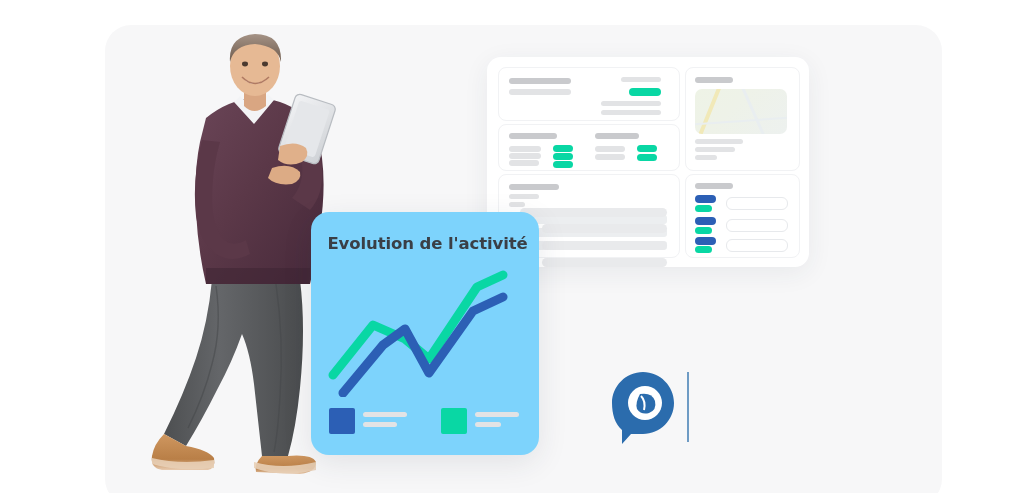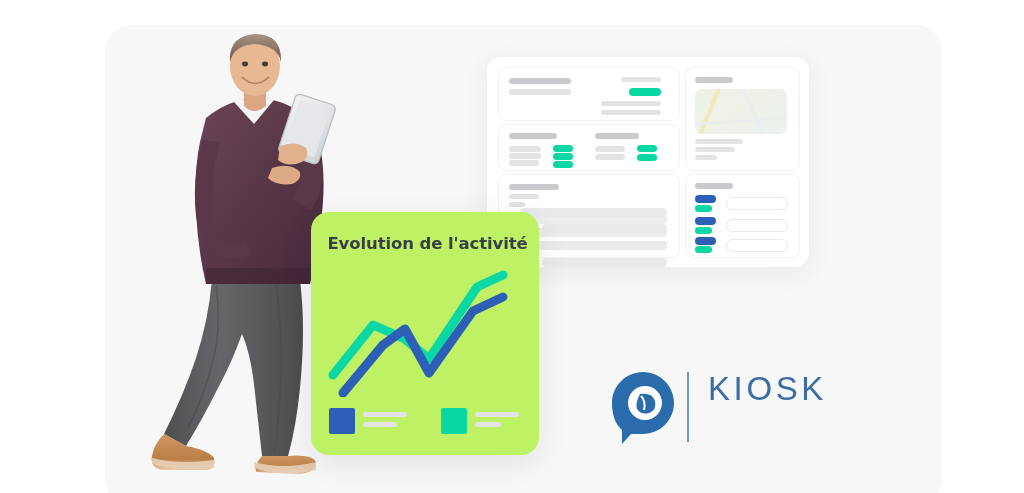--- a/index.html
+++ b/index.html
@@ -39,21 +39,21 @@
   }
   .map-road{position:absolute;background:#f1e9b8;}
   .map-road2{position:absolute;background:#e9eef0;}
 
   
   .wide-row{position:absolute;background:#e9eaec;border-radius:5px;height:9px;}
 
   
   .chart-card{
     position:absolute;left:311px;top:212px;width:228px;height:243px;
-    background:#bef264;border-radius:18px;
+    background:#7dd3fc;border-radius:18px;
     box-shadow:0 8px 30px rgba(40,50,70,.10);
   }
   .chart-title{
     position:absolute;left:9px;top:22px;width:215px;
     font-size:16.5px;font-weight:bold;color:#3a3f46;
     letter-spacing:-.1px;text-align:center;
     font-family:"DejaVu Sans", sans-serif;
   }
   .chart-svg{position:absolute;left:14px;top:55px;}
   .legend{position:absolute;left:18px;top:196px;width:196px;height:34px;}
@@ -258,17 +258,16 @@
   <div class="logo">
     <svg class="logo-mark" width="66" height="76" viewBox="0 0 66 76">
       <path d="M33 2 C50 2 64 16 64 33 C64 50 50 64 33 64
                L21 64 L12 74 L12 60 C5 54 2 44 2 33 C2 16 16 2 33 2 Z" fill="#2b6cad"></path>
       <circle cx="35" cy="33" r="17" fill="#ffffff"></circle>
       <path d="M30 24 Q42 22 45 31 Q47 40 39 43 Q31 45 27 39 Q25 33 30 24 Z" fill="#2b6cad"></path>
       <path d="M31 26 Q36 31 34 40" stroke="#ffffff" stroke-width="2" fill="none"></path>
     </svg>
     <div class="logo-div"></div>
     <div class="logo-text">
-      <div class="logo-line">KIOSK</div>
     </div>
   </div>
 
 </div>
 
 </body></html>

